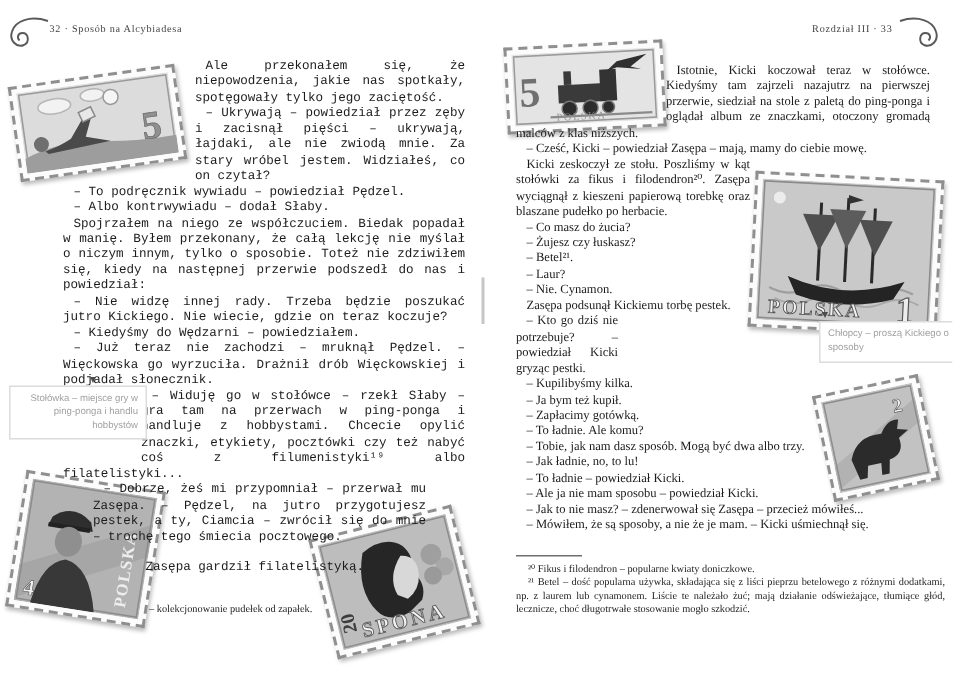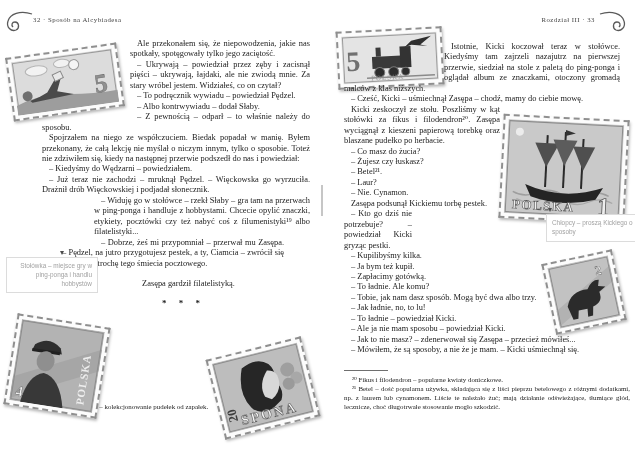--- a/index.html
+++ b/index.html
@@ -10,31 +10,31 @@
   .page-right{left:318px;width:317px;}
 
   .running-head{position:absolute;font-size:6.8px;letter-spacing:.5px;color:#424242;white-space:nowrap;}
   .head-left{left:33px;top:16px;}
   .head-right{left:162px;top:16px;width:115px;text-align:right;}
   .flourish{position:absolute;}
   .flourish-left{left:3px;top:9px;}
   .flourish-right{left:281px;top:9px;transform:scaleX(-1);}
 
   .textcol{position:absolute;text-align:justify;font-size:8.4px;line-height:10.45px;z-index:3;}
-  .textcol-left{left:42px;top:39px;width:268px;height:345px;overflow:hidden;}
+  .textcol-left{left:42px;top:39px;width:268px;height:345px;overflow:hidden;font-family:Liberation Mono, monospace;}
   .textcol-right{left:26px;top:42px;width:276px;height:328px;overflow:hidden;}
   .textcol p{margin:0;text-indent:7px;}
   .fl{display:block;}
   .sp-boy{float:left;width:88px;height:83px;}
   .sp-note-left{float:left;width:52px;height:44px;}
   .sp-loco{float:left;width:100px;height:41px;}
   .sp-ship{float:right;width:120px;height:106px;}
   .sp-note-right{float:right;width:88px;height:28px;}
   p.squeeze-left{margin-left:20px;margin-right:26px;}
-  p.center-block{text-align:center;text-indent:0;margin:10px 30px 0 55px;}
+  p.center-block{text-align:left;text-indent:0;margin:10px 30px 0 55px;}
   p.sep{text-align:center;text-indent:0;letter-spacing:5px;font-weight:bold;font-size:9px;margin:9px 40px 0 55px;}
   p.tight-right{margin-right:34px;}
 
   .margin-note{position:absolute;font-family:"Liberation Sans","DejaVu Sans",sans-serif;
                font-size:6.4px;line-height:8.8px;color:#a2a2a2;background:#fff;
                border:1px solid #dcdcdc;padding:4px 5px;z-index:4;}
   .margin-note-left{left:6px;top:257px;width:80px;text-align:right;}
   .margin-note-right{left:228px;top:214px;width:84px;text-align:left;}
   .note-marker{position:absolute;font-size:8px;color:#4c4c4c;z-index:5;line-height:6px;}
   .note-marker-left{left:60px;top:250px;}
@@ -86,22 +86,22 @@
         <text x="80" y="42" font-size="26" font-weight="bold" fill="#909090" stroke="#6b6b6b" stroke-width="0.5">5</text>
       </svg>
     </div>
 
     <div class="textcol textcol-left">
       <span class="fl sp-boy"></span>
       <p>Ale przekonałem się, że niepowodzenia, jakie nas spotkały, spotęgowały tylko jego zaciętość.</p>
       <p>– Ukrywają – powiedział przez zęby i zacisnął pięści – ukrywają, łajdaki, ale nie zwiodą mnie. Za stary wróbel jestem. Widziałeś, co on czytał?</p>
       <p>– To podręcznik wywiadu – powiedział Pędzel.</p>
       <p>– Albo kontrwywiadu – dodał Słaby.</p>
-      <p>– Z pewnością – odparł – to właśnie należy do sposobu.</p>
       <p>Spojrzałem na niego ze współczuciem. Biedak popadał w manię. Byłem przekonany, że całą lekcję nie myślał o niczym innym, tylko o sposobie. Toteż nie zdziwiłem się, kiedy na następnej przerwie podszedł do nas i powiedział:</p>
+      <p>– Nie widzę innej rady. Trzeba będzie poszukać jutro Kickiego. Nie wiecie, gdzie on teraz koczuje?</p>
       <p>– Kiedyśmy do Wędzarni – powiedziałem.</p>
       <p>– Już teraz nie zachodzi – mruknął Pędzel. – Więckowska go wyrzuciła. Drażnił drób Więckowskiej i podjadał słonecznik.</p>
       <span class="fl sp-note-left"></span>
       <p>– Widuję go w stołówce – rzekł Słaby – gra tam na przerwach w ping-ponga i handluje z hobbystami. Chcecie opylić znaczki, etykiety, pocztówki czy też nabyć coś z filumenistyki¹⁹ albo filatelistyki...</p>
       <p class="squeeze-left">– Dobrze, żeś mi przypomniał – przerwał mu Zasępa. – Pędzel, na jutro przygotujesz pestek, a ty, Ciamcia – zwrócił się do mnie – trochę tego śmiecia pocztowego.</p>
       <p class="center-block">Zasępa gardził filatelistyką.</p>
       <p class="sep">* * *</p>
     </div>
 
     <div class="note-marker note-marker-left">▾</div>
@@ -161,21 +161,21 @@
         <circle cx="63" cy="38" r="4" fill="#2c2c2c" stroke="#777"></circle>
         <line x1="24" y1="43" x2="92" y2="43" stroke="#8a8a8a" stroke-width="1.5"></line>
         <polygon points="70,8 90,4 79,12 86,14 70,12 63,14" fill="#2f2f2f"></polygon>
         <text x="28" y="45.5" font-size="7" fill="#8e8e8e" letter-spacing="1" opacity="0.85">POLSKA</text>
       </svg>
     </div>
 
     <div class="textcol textcol-right">
       <span class="fl sp-loco"></span>
       <p>Istotnie, Kicki koczował teraz w stołówce. Kiedyśmy tam zajrzeli nazajutrz na pierwszej przerwie, siedział na stole z paletą do ping-ponga i oglądał album ze znaczkami, otoczony gromadą malców z klas niższych.</p>
-      <p class="tight-right">– Cześć, Kicki – uśmiechnął Zasępa – chodź, mamy do ciebie mowę.</p>
+      <p class="tight-right">– Cześć, Kicki – powiedział Zasępa – mają, mamy do ciebie mowę.</p>
       <span class="fl sp-ship"></span>
       <p>Kicki zeskoczył ze stołu. Poszliśmy w kąt stołówki za fikus i filodendron²⁰. Zasępa wyciągnął z kieszeni papierową torebkę oraz blaszane pudełko po herbacie.</p>
       <p>– Co masz do żucia?</p>
       <p>– Żujesz czy łuskasz?</p>
       <p>– Betel²¹.</p>
       <p>– Laur?</p>
       <p>– Nie. Cynamon.</p>
       <p>Zasępa podsunął Kickiemu torbę pestek.</p>
       <span class="fl sp-note-right"></span>
       <p>– Kto go dziś nie potrzebuje? – powiedział Kicki gryząc pestki.</p>

